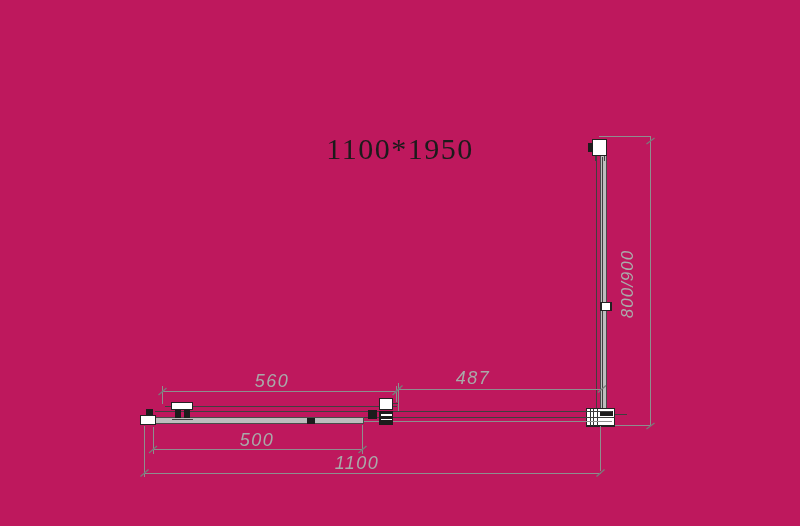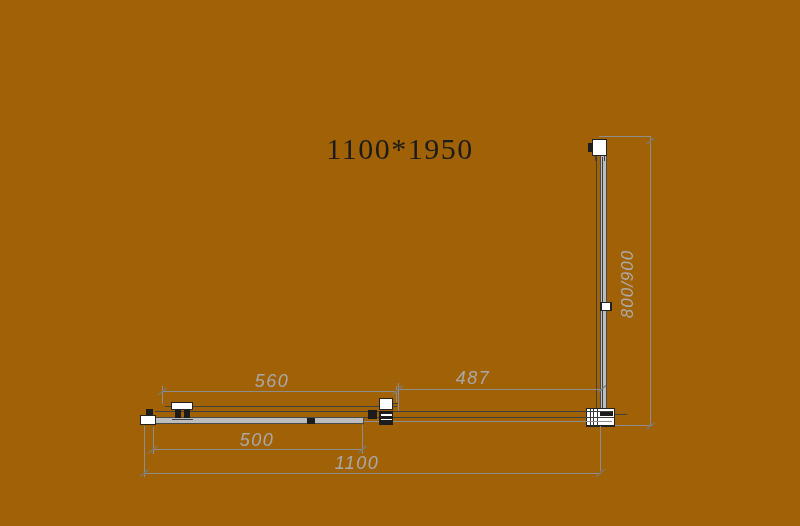--- a/index.html
+++ b/index.html
@@ -8,21 +8,21 @@
     width: 800px;
     height: 526px;
     background: #ffffff;
     overflow: hidden;
     font-family: "Liberation Sans", sans-serif;
   }
   .stage {
     position: relative;
     width: 800px;
     height: 526px;
-    background: #a16207;
+    background: #be185d;
   }
   svg { display: block; }
   svg line, svg rect { shape-rendering: crispEdges; }
 
   .title-text {
     font-family: "Liberation Serif", serif;
     font-size: 30px;
     letter-spacing: 1.5px;
     fill: #1b1b1b;
   }

